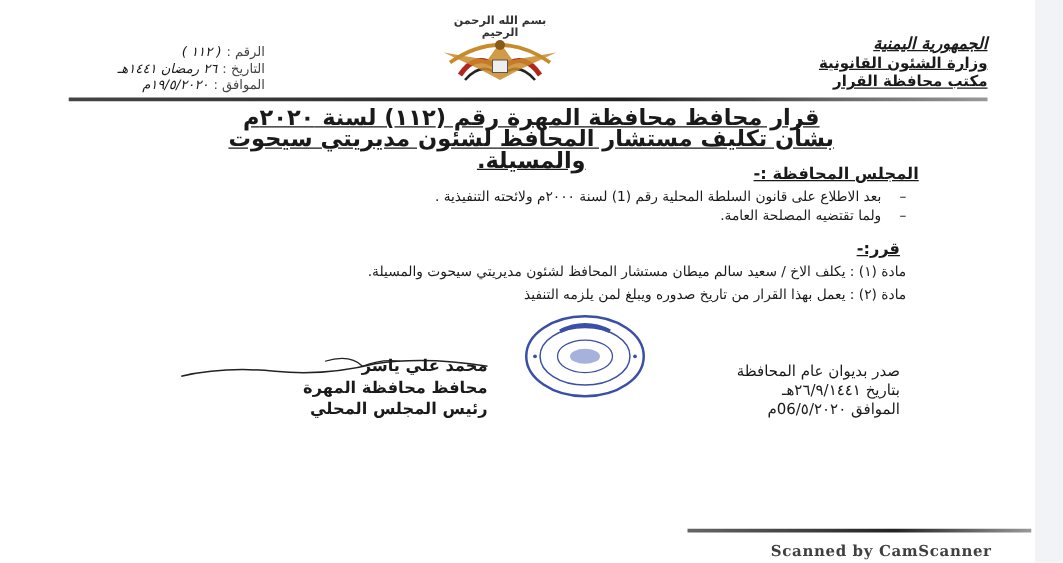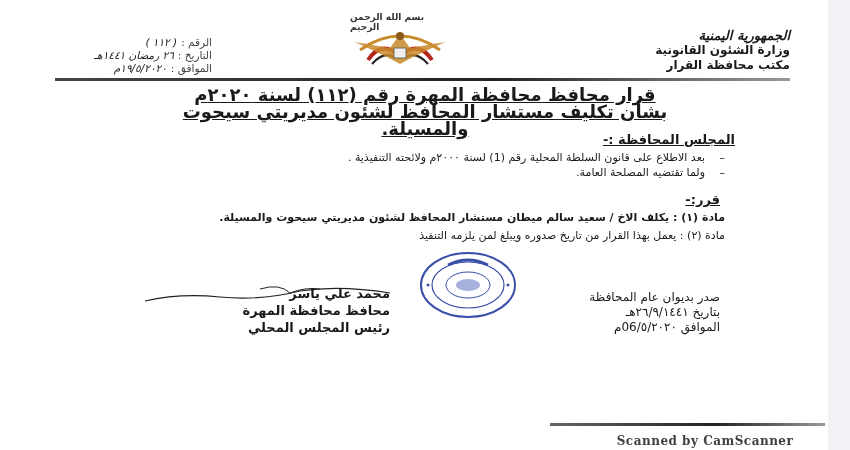--- a/index.html
+++ b/index.html
@@ -9,26 +9,26 @@
   .rtl { direction:rtl; text-align:right; }
   .right-strip { position:absolute; right:0; top:0; width:22px; height:450px; background:#f1f3f6; }
 
   
   .hdr-left { left:12px; top:36px; width:200px; font-size:10.5px; line-height:13px; }
   .hdr-left .row { display:flex; direction:rtl; gap:4px; white-space:nowrap; }
   .hdr-left .lbl { color:#444; }
   .hdr-left .val { font-style:italic; letter-spacing:1px; }
 
   
-  .hdr-right { right:60px; top:28px; width:200px; font-size:12px; line-height:15px; font-weight:bold; }
+  .hdr-right { right:60px; top:28px; width:200px; font-size:12px; line-height:15px; font-weight:bold;text-decoration:underline; }
   .hdr-right .l1 { font-style:italic; font-size:13px; }
 
   
   .emblem { left:340px; top:12px; width:120px; height:60px; }
-  .basmala { left:350px; top:12px; width:100px; font-size:9px; text-align:left; direction:rtl; font-weight:bold; color:#333; }
+  .basmala { left:350px; top:12px; width:100px; font-size:9px; text-align:center; direction:rtl; font-weight:bold; color:#333; }
 
   .hr-top { left:55px; top:78px; width:735px; height:3px;
             background:linear-gradient(to right,#444,#222 60%,#999); }
 
   .title { left:150px; top:86px; width:550px; font-size:18px; line-height:17px; font-weight:bold;
            text-align:center; direction:rtl; }
   .title span { text-decoration:underline; display:block; }
 
   .sec-head { font-size:13px; font-weight:bold; text-decoration:underline; }
   .body-text { font-size:11px; line-height:15px; }
@@ -104,21 +104,21 @@
     <span>بعد الاطلاع على قانون السلطة المحلية رقم (1) لسنة ٢٠٠٠م ولائحته التنفيذية .</span>
   </div>
   <div class="b">
     <span class="dash">–</span>
     <span>ولما تقتضيه المصلحة العامة.</span>
   </div>
 </div>
 
 <div class="abs decided rtl sec-head">قرر:-</div>
 <div class="abs articles rtl body-text">
-  <div style="margin-bottom:3px;font-weight:bold;">مادة (١) : يكلف الاخ / سعيد سالم ميطان مستشار المحافظ لشئون مديريتي سيحوت والمسيلة.</div>
+  <div style="margin-bottom:3px;">مادة (١) : يكلف الاخ / سعيد سالم ميطان مستشار المحافظ لشئون مديريتي سيحوت والمسيلة.</div>
   <div>مادة (٢) : يعمل بهذا القرار من تاريخ صدوره ويبلغ لمن يلزمه التنفيذ</div>
 </div>
 
 <svg class="abs stamp" viewBox="0 0 100 70">
   <ellipse cx="50" cy="35" rx="47" ry="32" fill="none" stroke="#3a4fa8" stroke-width="2"></ellipse>
   <ellipse cx="50" cy="35" rx="36" ry="23" fill="none" stroke="#3a4fa8" stroke-width="1.2"></ellipse>
   <ellipse cx="50" cy="35" rx="22" ry="13" fill="none" stroke="#3a4fa8" stroke-width="1"></ellipse>
   <ellipse cx="50" cy="35" rx="12" ry="6" fill="#6d7fc4" opacity="0.6"></ellipse>
   <path d="M30 15 Q50 5 70 15" fill="none" stroke="#3a4fa8" stroke-width="3"></path>
   <circle cx="90" cy="35" r="1.5" fill="#3a4fa8"></circle>

